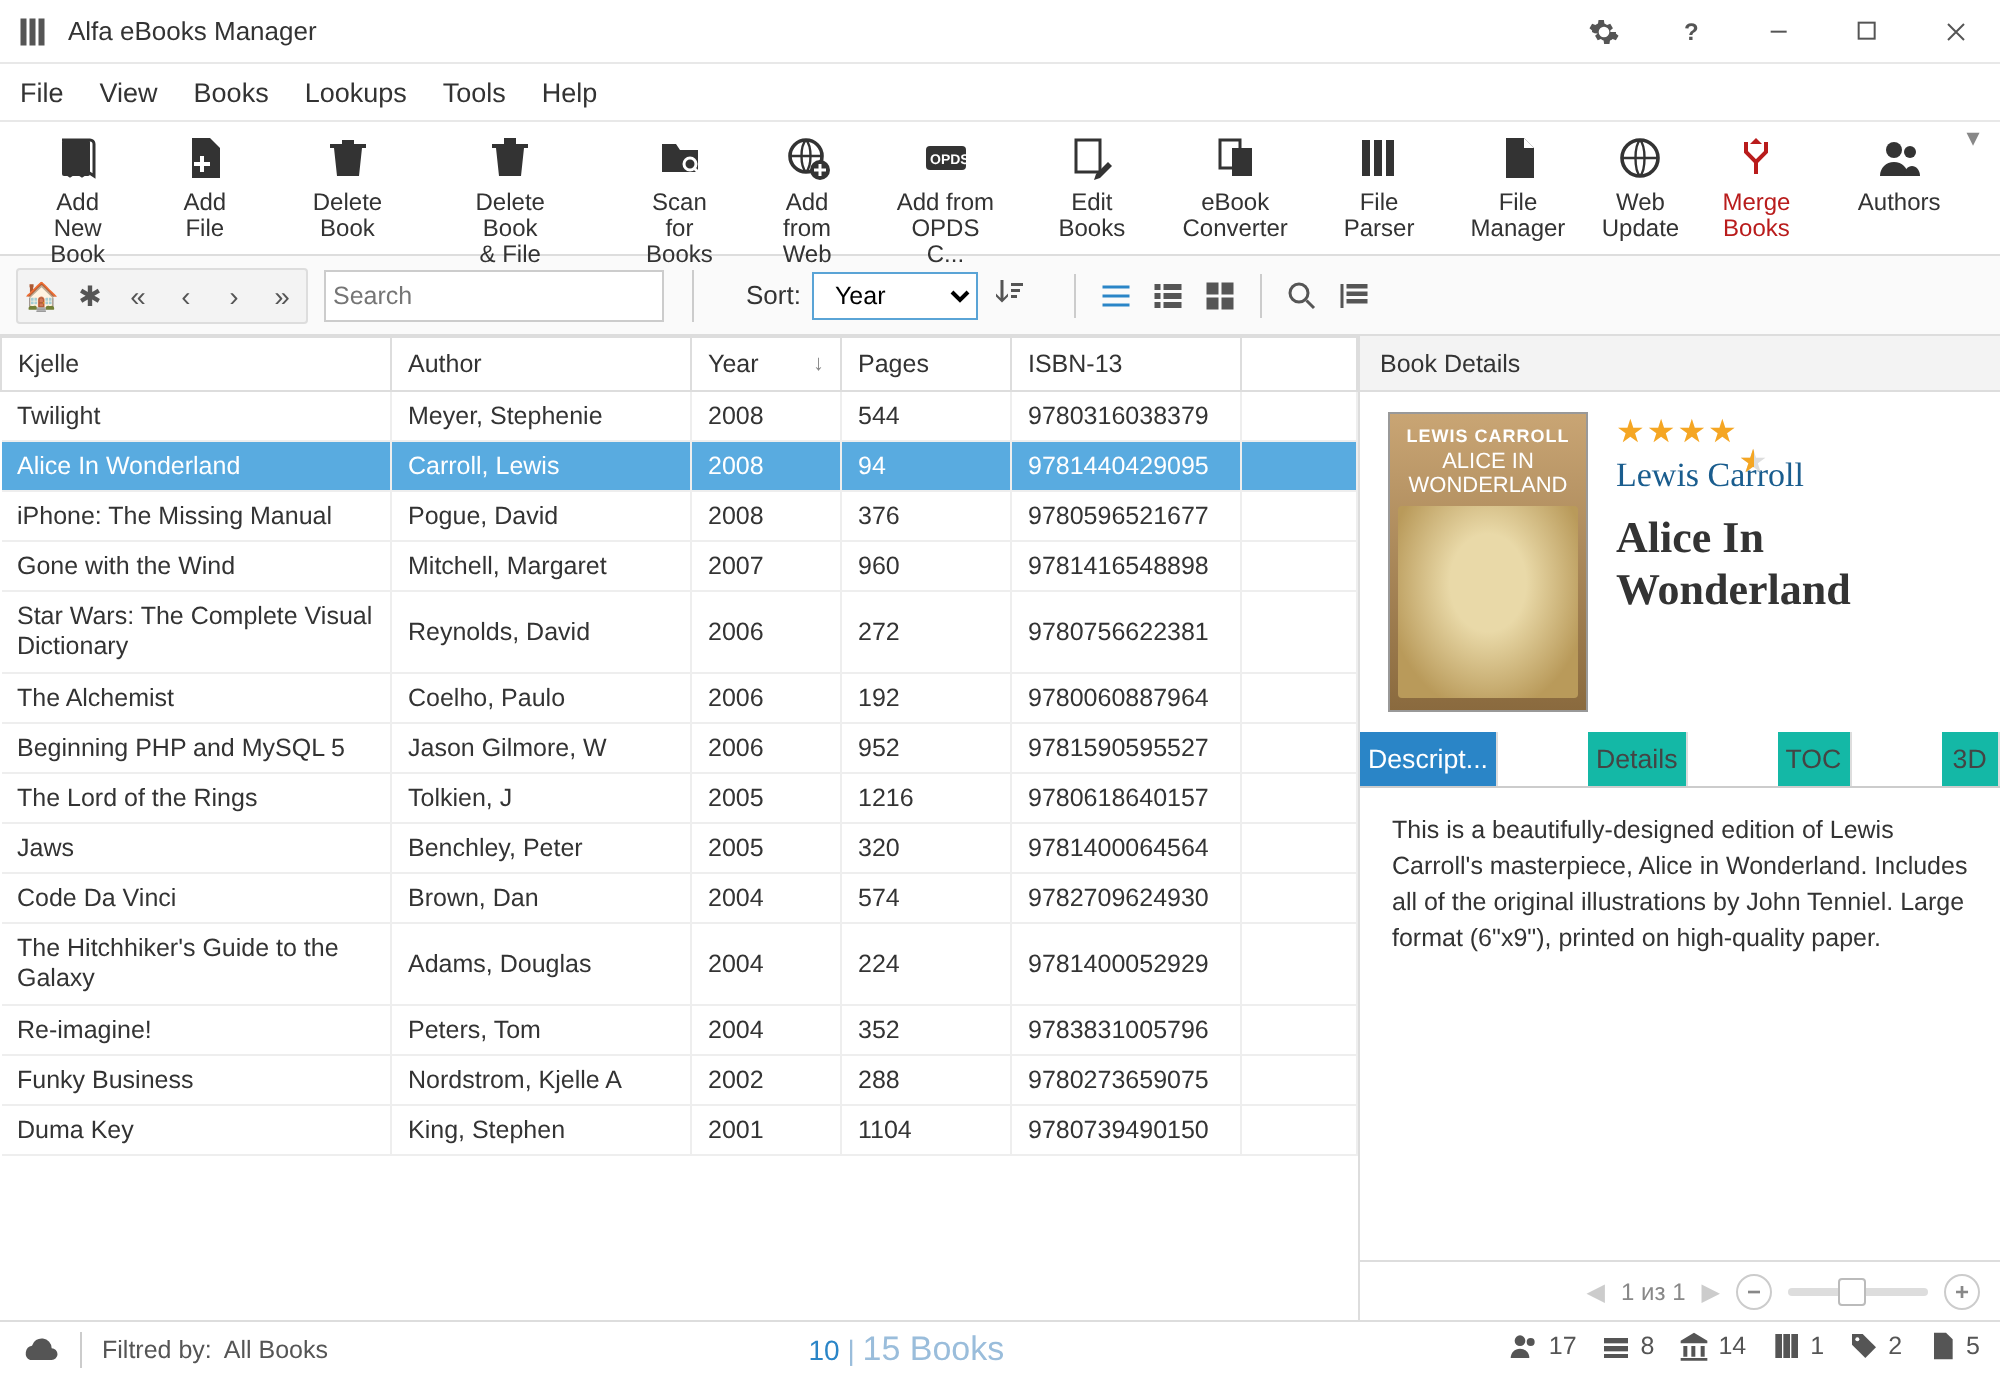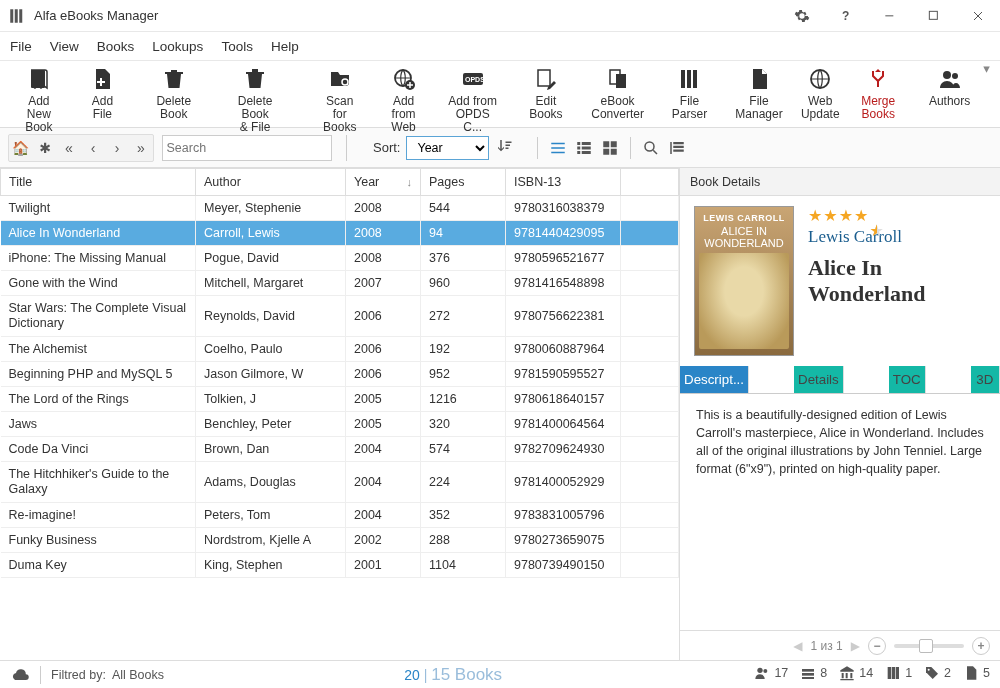--- a/index.html
+++ b/index.html
@@ -347,21 +347,21 @@
       <colgroup>
             <col style="width:195px">
             <col style="width:150px">
             <col style="width:75px">
             <col style="width:85px">
             <col style="width:115px">
             <col>
           </colgroup>
       <thead>
             <tr id="thead">
-        <th>Title</th>
+        <th>Kjelle</th>
         <th>Author</th>
         <th><span>Year</span><span class="sort-ind">↓</span></th>
         <th>Pages</th>
         <th>ISBN-13</th>
         <th></th>
       </tr>
           </thead>
       <tbody id="tbody">
             <tr>
               <td>Twilight</td>
@@ -517,21 +517,21 @@
 </div>
 
 <div class="statusbar">
   <svg width="20" height="14" viewBox="0 0 24 16" fill="#555">
       <path d="M19 7a6 6 0 00-11.8-1.5A4.5 4.5 0 006 14h13a3.5 3.5 0 000-7z"></path>
     </svg>
   <div class="sep"></div>
   <span>Filtred by:</span>
   <span style="margin-left:6px;">All Books</span>
   <div class="mid">
-    <span class="n">20</span>
+    <span class="n">10</span>
     <span style="color:#9abddb;"> | </span>
     <span class="lbl">15 Books</span>
   </div>
   <div id="stats"><span class="stat-ic">
         <svg viewBox="0 0 24 24">
           <circle cx="9" cy="8" r="4"></circle>
           <path d="M2 21c0-4 3-7 7-7s7 3 7 7z"></path>
           <circle cx="17" cy="9" r="3"></circle>
         </svg> 
         <span>17</span>

